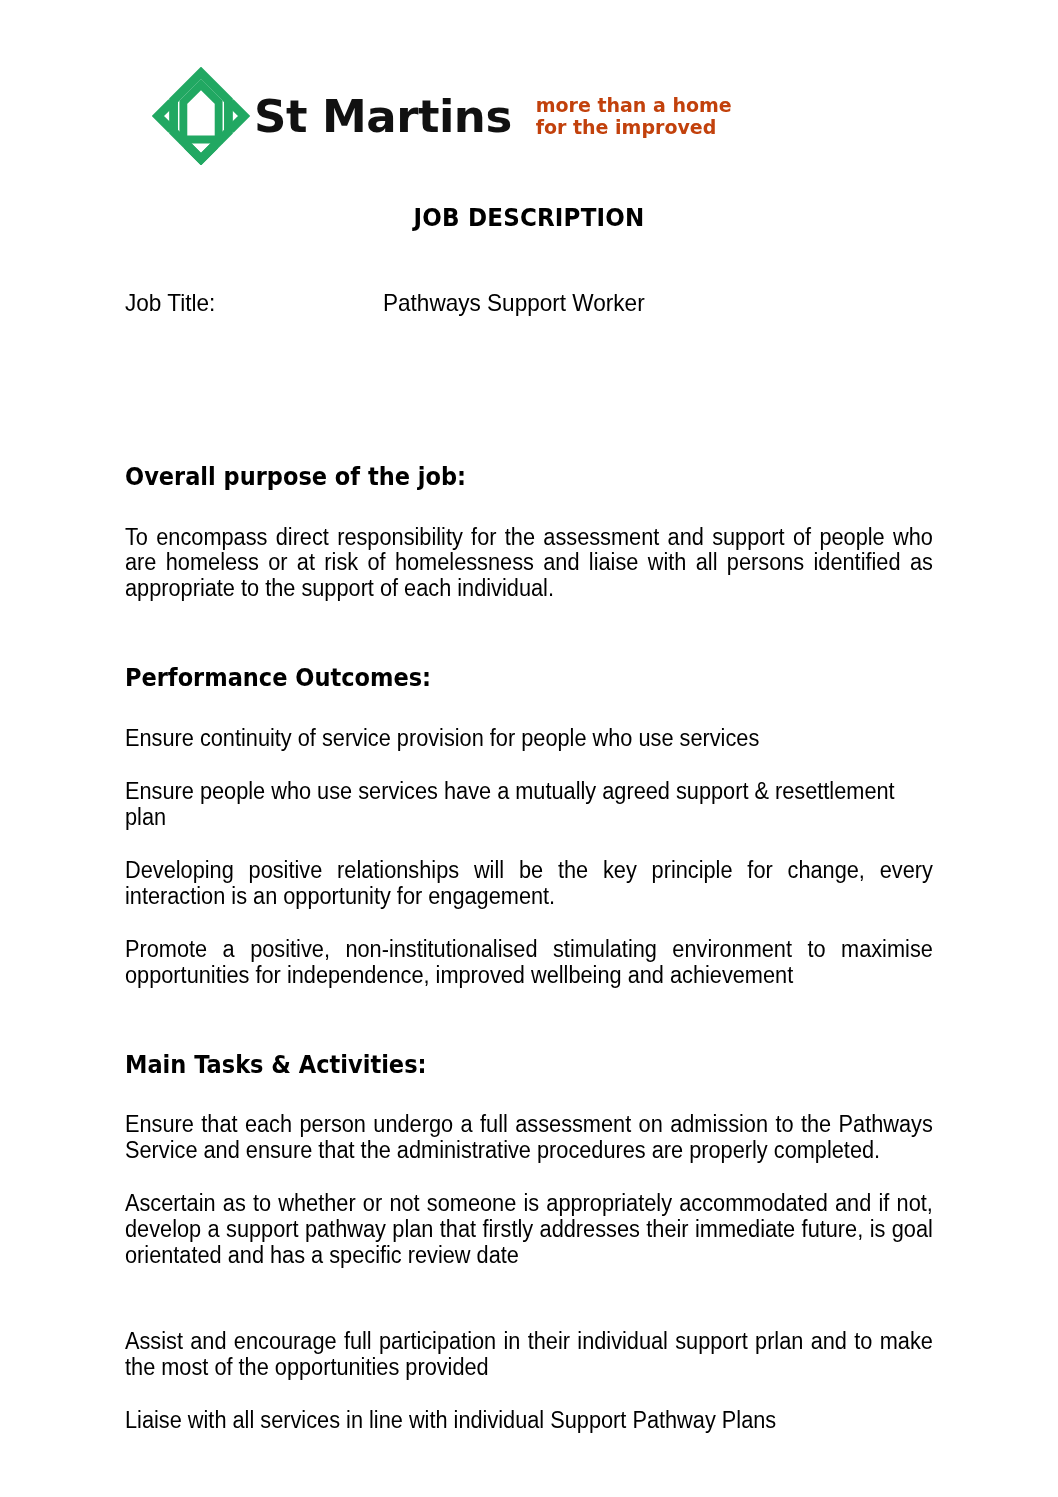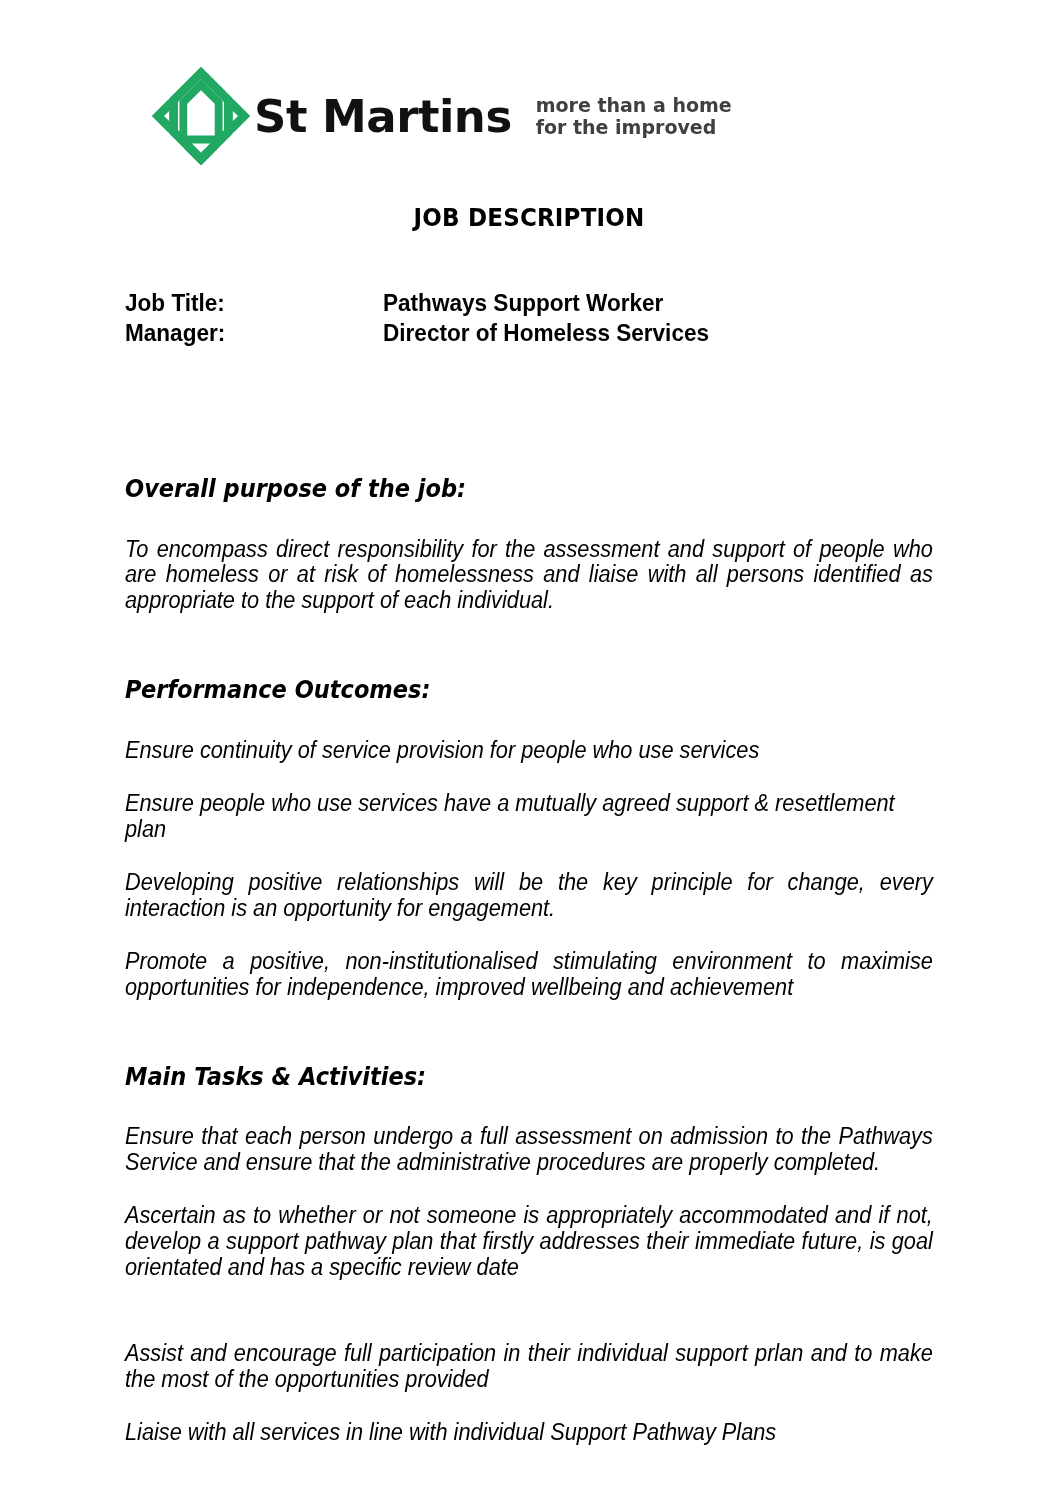--- a/index.html
+++ b/index.html
@@ -46,21 +46,21 @@
     margin-left: 4px;
     line-height: 1;
     white-space: nowrap;
   }
   .tagline {
     margin-left: 24px;
     font-family: "DejaVu Sans", sans-serif;
     font-weight: bold;
     font-size: 19px;
     line-height: 1.15;
-    color: #404040;
+    color: #c2410c;
     white-space: nowrap;
     padding-top: 2px;
   }
 
   
   .doc-title {
     position: absolute;
     left: 0;
     right: 0;
     top: 203px;
@@ -76,21 +76,20 @@
   .meta {
     position: absolute;
     left: 125px;
     top: 288px;
     width: 810px;
   }
   .meta-row {
     display: flex;
     align-items: center;
     height: 30px;
-    font-weight: bold;
   }
   .meta-label {
     width: 258px;
     flex: 0 0 258px;
     font-size: 24px;
     line-height: 30px;
     transform: scaleX(0.94);
     transform-origin: left center;
     white-space: nowrap;
   }
@@ -99,23 +98,22 @@
     line-height: 30px;
     transform: scaleX(0.94);
     transform-origin: left center;
     white-space: nowrap;
   }
 
   
   .content {
     position: absolute;
     left: 125px;
-    top: 474px;
+    top: 462px;
     width: 808px;
-    font-style: italic;
   }
   h2.section-heading {
     font-family: "DejaVu Sans", sans-serif;
     font-weight: bold;
     font-size: 25px;
     margin: 0;
     line-height: 1.18;
     transform: scaleX(0.9);
     transform-origin: left center;
     white-space: nowrap;
@@ -171,24 +169,20 @@
   <div class="doc-title">JOB DESCRIPTION</div>
 
   <div class="meta">
 
     <div class="meta-row">
       <div class="meta-label">Job Title:</div>
       <div class="meta-value">Pathways Support Worker</div>
     </div>
 
 
-    <div class="meta-row">
-      <div class="meta-label">Manager:</div>
-      <div class="meta-value">Director of Homeless Services</div>
-    </div>
 
   </div>
 
   <div class="content">
 
     <section>
       <h2 class="section-heading">Overall purpose of the job:</h2>
       <div class="sp-heading-gap"></div>
       <p class="para">To encompass direct responsibility for the assessment and support of people who are homeless or at risk of homelessness and liaise with all persons identified as appropriate to the support of each individual.</p>
     </section>

